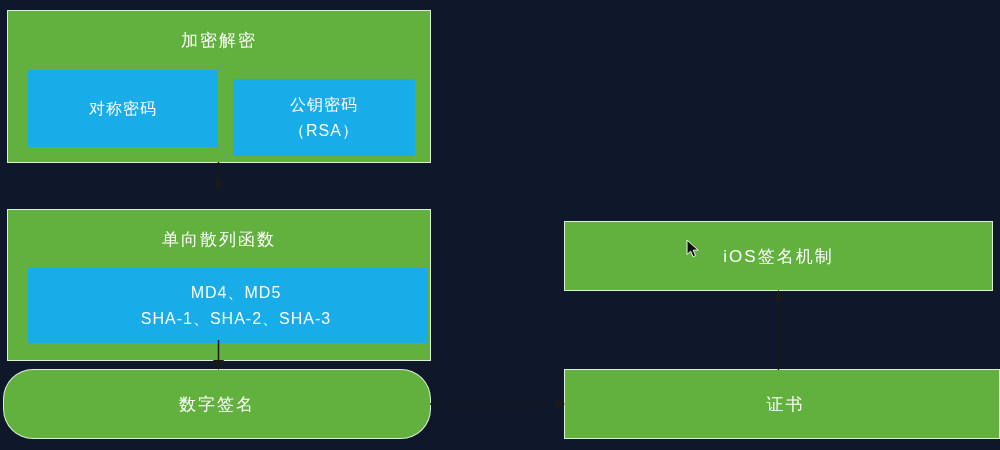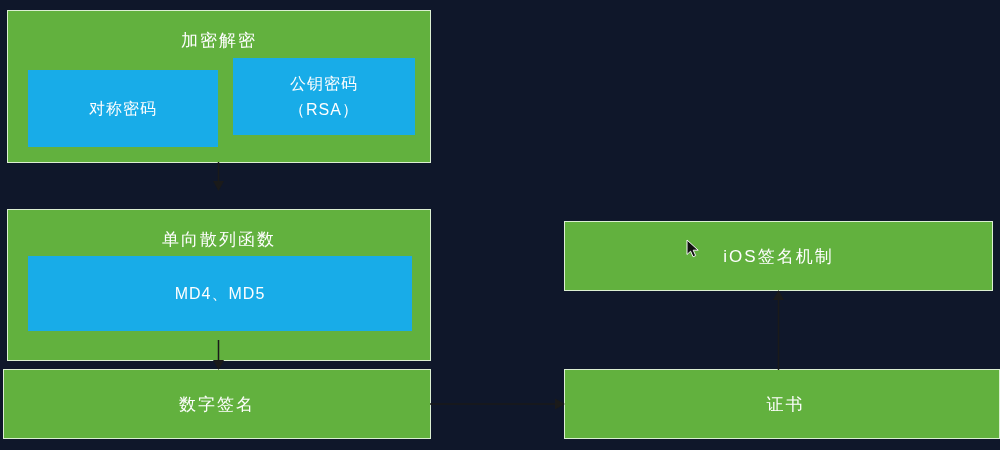--- a/index.html
+++ b/index.html
@@ -72,34 +72,35 @@
 </head>
 <body>
 
 <div class="canvas">
 
   <div class="gbox" style="left:8px; top:11px; width:422px; height:151px;">
     <div class="gtitle">加密解密</div>
     <div class="bbox" style="left:20px; top:59px; width:190px; height:77px;">
       <div>对称密码</div>
     </div>
-    <div class="bbox" style="left:225px; top:47px; width:182px; height:77px;">
+    <div class="bbox" style="left:225px; top:68px; width:182px; height:77px;">
       <div>公钥密码</div>
       <div>（RSA）</div>
     </div>
   </div>
 
   <div class="gbox" style="left:8px; top:190px; width:422px; height:150px;margin-top:20px;">
     <div class="gtitle">单向散列函数</div>
-    <div class="bbox" style="left:20px; top:46px; width:384px; height:75px;">
+    <div class="bbox" style="left:20px; top:58px; width:384px; height:75px;padding-left:16px;">
       <div>MD4、MD5</div>
+      <div>SHA-1、SHA-2、SHA-3</div>
     </div>
   </div>
 
-  <div class="gbox gcenter" style="left:4px; top:370px; width:426px; height:68px;">
+  <div class="gbox gcenter" style="left:4px; top:370px; width:426px; height:68px;border-radius:29px;">
     <span>数字签名</span>
   </div>
 
   <div class="gbox gcenter" style="left:565px; top:222px; width:427px; height:68px;">
     <span>iOS签名机制</span>
   </div>
 
   <div class="gbox gcenter" style="left:565px; top:370px; width:427px; height:68px;padding-left:7px;">
     <span>证书</span>
   </div>

